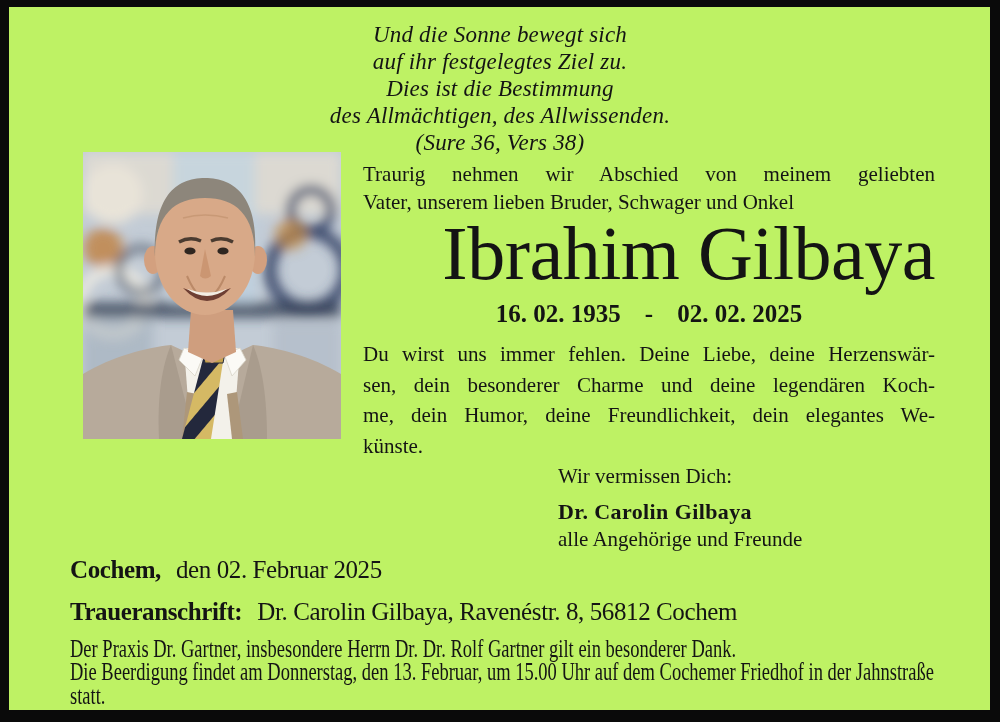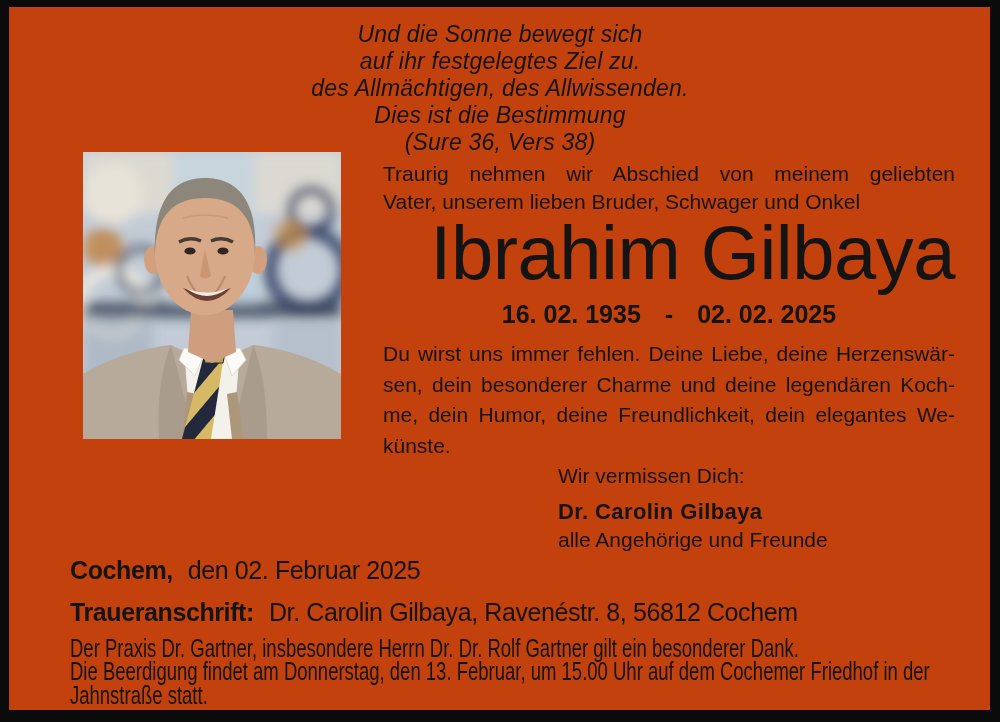--- a/index.html
+++ b/index.html
@@ -1,42 +1,42 @@
 <!DOCTYPE html>
 <html><head>
 <meta charset="utf-8">
 <style>
   html,body{margin:0;padding:0;background:#e8e8e8;}
   .frame{
     position:relative;
     width:1000px;height:722px;
     box-sizing:border-box;
-    background:#c2410c;
+    background:#bef264;
     border-left:9px solid #0a0a0a;
     border-top:7px solid #0a0a0a;
     border-right:10px solid #0a0a0a;
     border-bottom:12px solid #0a0a0a;
-    font-family:Liberation Sans, sans-serif;
+    font-family:Liberation Serif, serif;
     color:#141414;
     overflow:hidden;
   }
   .abs{position:absolute;}
   
   .quote{
     left:151px;top:14px;width:680px;
     text-align:center;
     font-style:italic;
     font-size:23px;line-height:27px;
     letter-spacing:.2px;
   }
   
   .photo{left:74px;top:145px;width:258px;height:287px;}
   .photo svg{display:block;width:258px;height:287px;}
   
-  .col{left:374px;width:572px;}
+  .col{left:354px;width:572px;}
   .intro{top:153px;font-size:21px;line-height:28px;}
   .just-line{text-align:justify;text-align-last:justify;}
   .name{
     top:206px;width:572px;text-align:right;
     font-size:76px;line-height:80px;letter-spacing:-.5px;
     white-space:nowrap;
   }
   .dates{
     top:292px;width:572px;text-align:center;
     font-weight:bold;font-size:25px;line-height:30px;
@@ -62,22 +62,22 @@
   .funeral{top:653px;}
 </style>
 </head>
 <body>
 
 <div class="frame">
 
   <div class="abs quote">
     <div>Und die Sonne bewegt sich</div>
     <div>auf ihr festgelegtes Ziel zu.</div>
+    <div>Dies ist die Bestimmung</div>
     <div>des Allmächtigen, des Allwissenden.</div>
-    <div>Dies ist die Bestimmung</div>
     <div>(Sure 36, Vers 38)</div>
   </div>
 
   <div class="abs photo">
     <svg viewBox="0 0 258 287" xmlns="http://www.w3.org/2000/svg">
       <defs>
         <filter id="bgblur" x="-20%" y="-20%" width="140%" height="140%">
           <feGaussianBlur stdDeviation="6"></feGaussianBlur>
         </filter>
         <pattern id="tiestripe" patternUnits="userSpaceOnUse" width="30" height="30" patternTransform="rotate(-50)">

